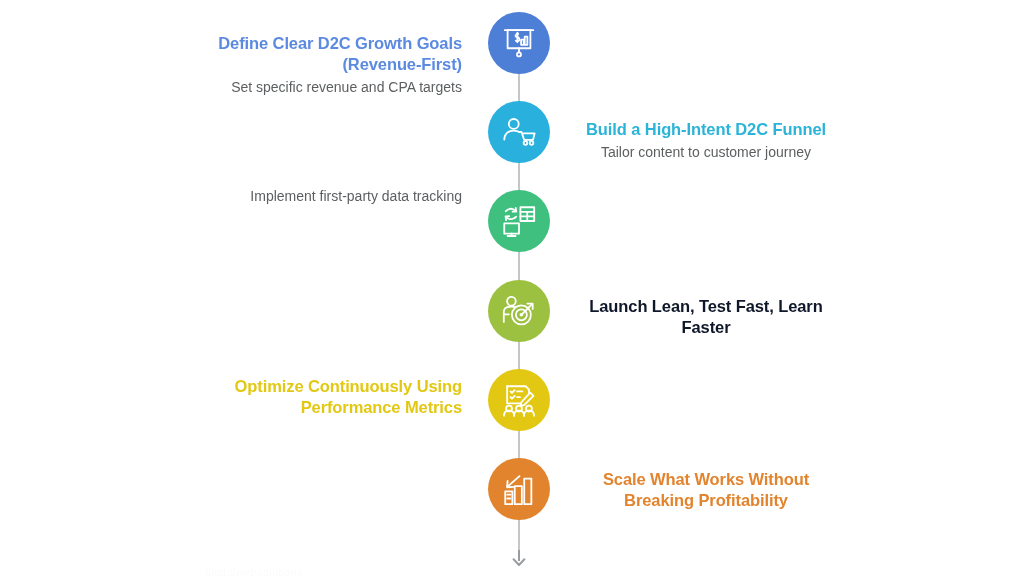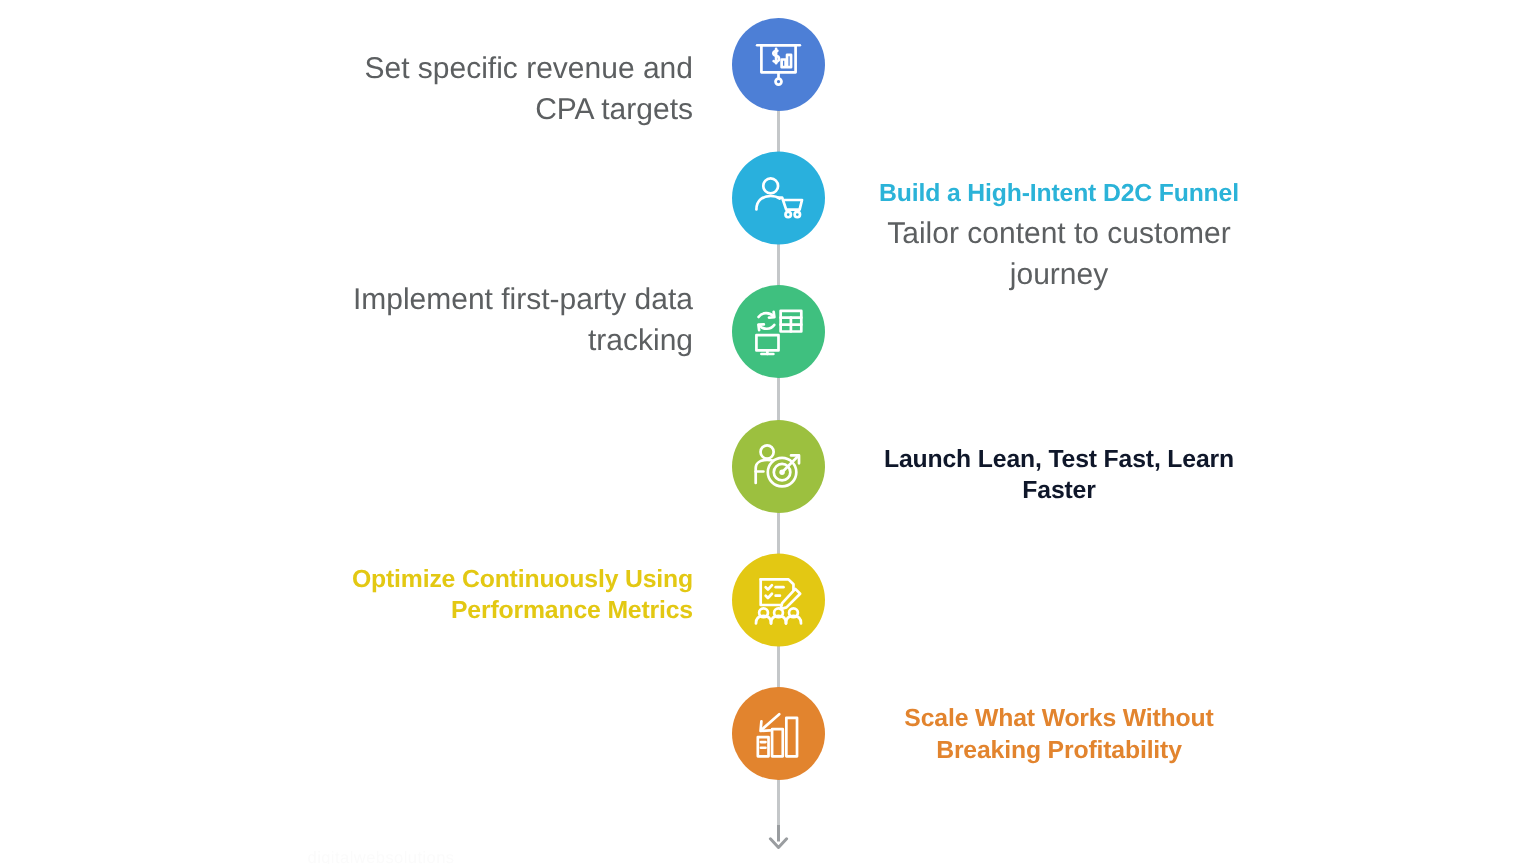--- a/index.html
+++ b/index.html
@@ -80,21 +80,21 @@
     text-align: center;
   }
   .txt .title {
     font-size: 16.5px;
     font-weight: bold;
     line-height: 1.28;
     letter-spacing: -0.1px;
     margin: 0 0 3px 0;
   }
   .txt .desc {
-    font-size: 20px;
+    font-size: 14px;
     font-weight: normal;
     line-height: 1.34;
     color: #5c5f61;
     margin: 0;
   }
 
   
   .footer-mark {
     position: absolute;
     left: 205px;
@@ -131,20 +131,21 @@
             <circle cx="20" cy="32" r="2.1"></circle>
             <path d="M19.2 10.4 C16 10.4 15.6 13 17.6 13.6 C19.6 14.2 20.4 14.4 20.4 16.2 C20.4 18 18.4 18.6 16.6 17.6"></path>
             <line x1="18.3" y1="9.1" x2="18.3" y2="19.1"></line>
             <rect x="22.2" y="16.5" width="2.8" height="5.4"></rect>
             <rect x="26" y="13.2" width="2.8" height="8.7"></rect>
           </g>
         </svg>
       </span>
     </div>
     <div class="txt left" style="top:21px">
+      <p class="title" style="color:#5b8ae0">Define Clear D2C Growth Goals (Revenue-First)</p>
       <p class="desc">Set specific revenue and CPA targets</p>
     </div>
   </div>
 
   <div class="step" style="top:101px">
     <div class="node" style="background:#29b0dd">
       <span>
         <svg width="38" height="38" viewBox="0 0 40 40" aria-hidden="true">
           <g stroke="#ffffff" stroke-width="1.9" fill="none" stroke-linecap="round" stroke-linejoin="round">
             <circle cx="14.5" cy="11.5" r="5.2"></circle>

